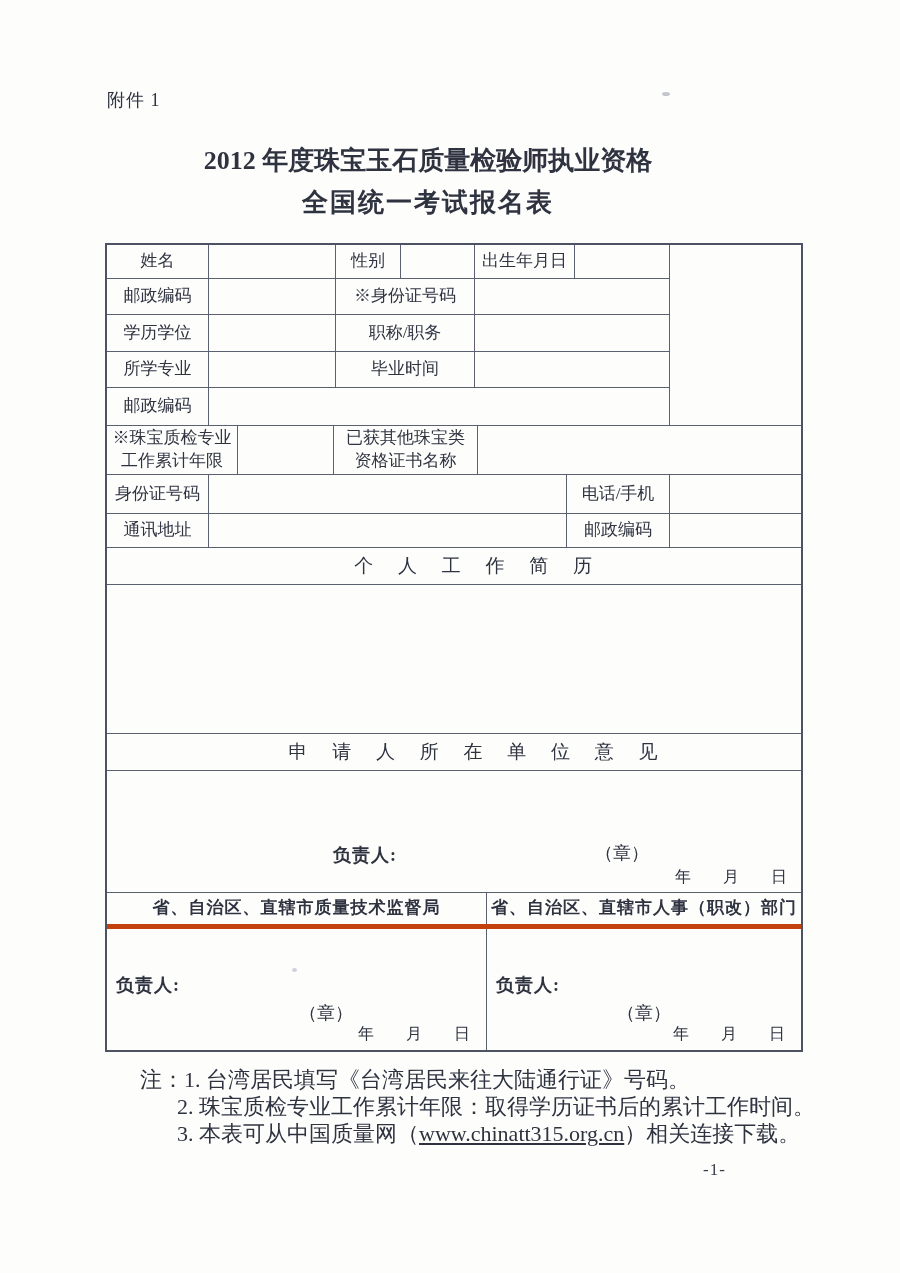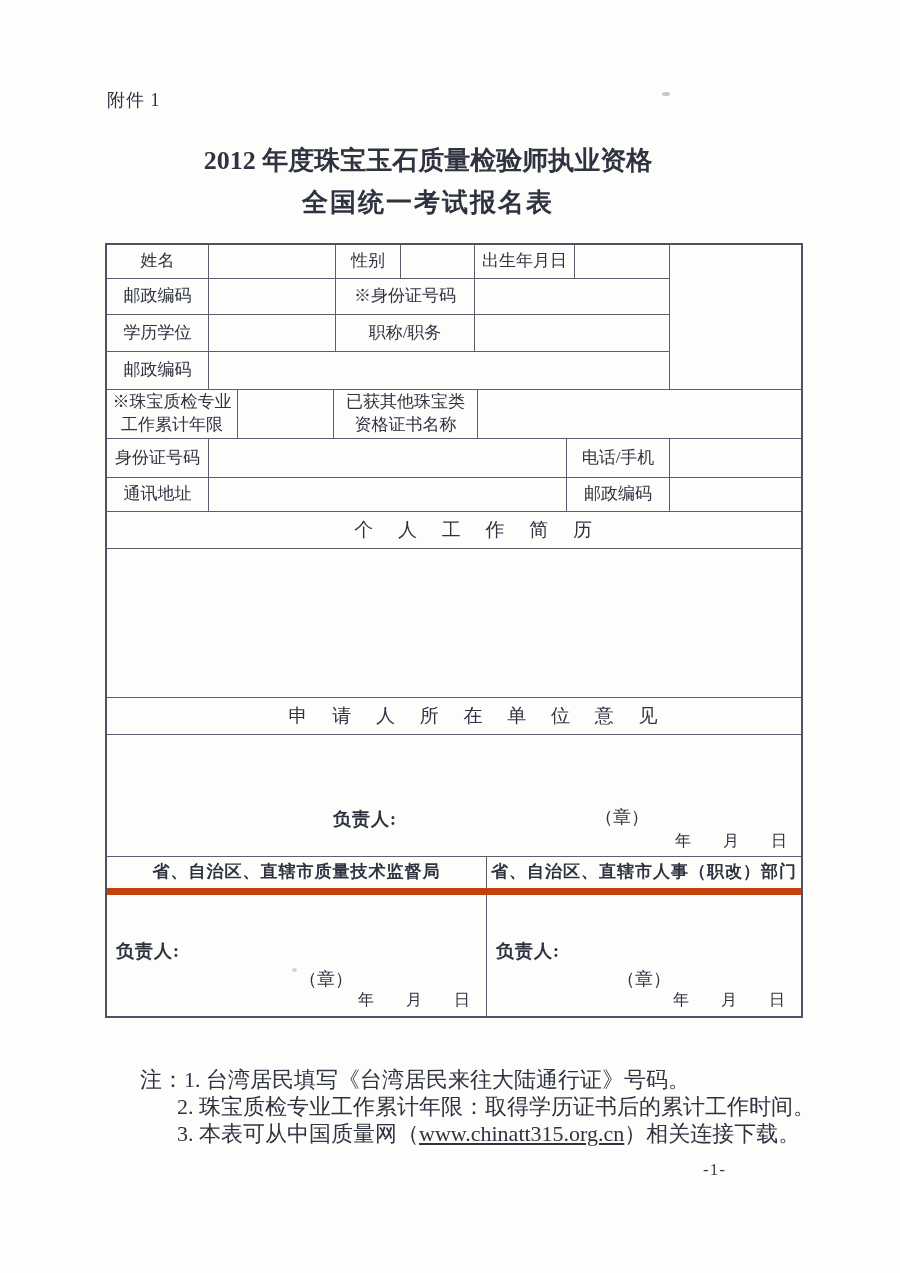--- a/index.html
+++ b/index.html
@@ -54,21 +54,21 @@
 
   .opinion { position:relative; height:122px; border-bottom:1px solid #5a6070; }
   .resp { position:absolute; font-size:18px; font-weight:600; letter-spacing:1px; }
   .seal { position:absolute; font-size:18px; }
   .ymd  { position:absolute; font-size:16px; white-space:pre; }
 
   .op-resp { left:226px; top:72px; }
   .op-seal { left:488px; top:70px; }
   .op-ymd  { right:14px;  top:96px; }
 
-  .two-head { display:flex; border-bottom:7px solid #c2410c; }
+  .two-head { display:flex; border-bottom:5px solid #c2410c; }
   .two-head .c { height:31px; font-weight:600; letter-spacing:1px; }
   .two-body { display:flex; }
   .sig-col { position:relative; height:121px; }
   .sig-col.lc { width:380px; border-right:1px solid #5a6070; }
   .sig-col.rc { flex:1; }
   .sg-resp { left:9px; top:44px; }
   .lc .sg-seal { left:192px; top:72px; }
   .rc .sg-seal { left:130px; top:72px; }
   .sg-ymd { right:16px; top:95px; }
 
@@ -110,20 +110,26 @@
           <div class="c w127"></div>
           <div class="c w139">※身份证号码</div>
           <div class="c fx nr"></div>
         </div>
         <div class="row h37">
           <div class="c w102">学历学位</div>
           <div class="c w127"></div>
           <div class="c w139">职称/职务</div>
           <div class="c fx nr"></div>
         </div>
+        <div class="row h36">
+          <div class="c w102">所学专业</div>
+          <div class="c w127"></div>
+          <div class="c w139">毕业时间</div>
+          <div class="c fx nr"></div>
+        </div>
         <div class="row h37">
           <div class="c w102">邮政编码</div>
           <div class="c fx nr"></div>
         </div>
       </div>
       <div class="photo"></div>
     </div>
 
     <div class="row h49">
       <div class="c w131">

